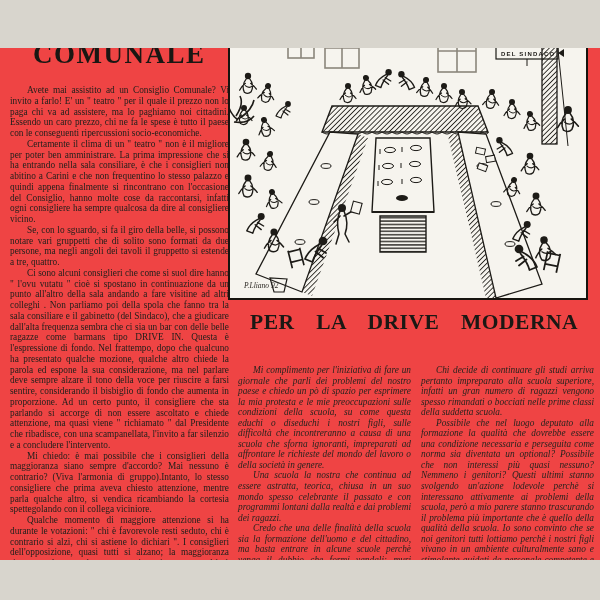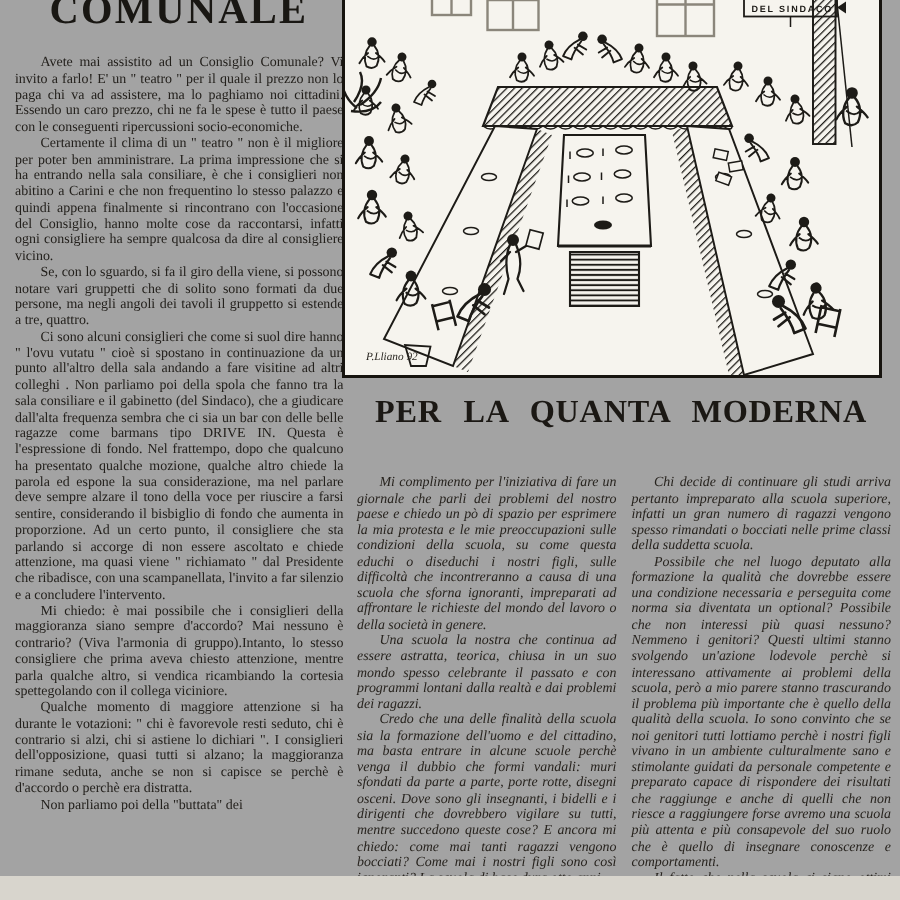--- a/index.html
+++ b/index.html
@@ -1,19 +1,20 @@
 <!DOCTYPE html>
 <html><head>
 <meta charset="utf-8">
 <style>
   html,body{margin:0;padding:0;background:#d8d5cd;}
   .page{
-    position:relative;width:600px;height:584px;overflow:hidden;
-    background:#a3a3a3;color:#211f1c;
+    position:relative;width:600px;height:512px;overflow:hidden;
+    background:#ef4444;color:#211f1c;
     font-family:"Liberation Serif", serif;
+    margin-top:48px;
   }
   
   .title{
     position:absolute;left:33px;top:-9px;margin:0;
     font-size:27px;font-weight:bold;letter-spacing:1.5px;color:#191713;
     white-space:nowrap;
   }
   
   .leftcol{
     position:absolute;left:10px;top:37px;width:219px;
@@ -52,21 +53,21 @@
 </head>
 <body>
 
 <div class="page">
 
   <h1 class="title">COMUNALE</h1>
 
   <div class="leftcol">
     <p>Avete mai assistito ad un Consiglio Comunale? Vi invito a farlo! E' un " teatro " per il quale il prezzo non lo paga chi va ad assistere, ma lo paghiamo noi cittadini. Essendo un caro prezzo, chi ne fa le spese è tutto il paese con le conseguenti ripercussioni socio-economiche.</p>
     <p>Certamente il clima di un " teatro " non è il migliore per poter ben amministrare. La prima impressione che si ha entrando nella sala consiliare, è che i consiglieri non abitino a Carini e che non frequentino lo stesso palazzo e quindi appena finalmente si rincontrano con l'occasione del Consiglio, hanno molte cose da raccontarsi, infatti ogni consigliere ha sempre qualcosa da dire al consigliere vicino.</p>
-    <p>Se, con lo sguardo, si fa il giro della viene, si possono notare vari gruppetti che di solito sono formati da due persone, ma negli angoli dei tavoli il gruppetto si estende a tre,  quattro.</p>
+    <p>Se, con lo sguardo, si fa il giro della belle, si possono notare vari gruppetti che di solito sono formati da due persone, ma negli angoli dei tavoli il gruppetto si estende a tre,  quattro.</p>
     <p>Ci sono alcuni consiglieri che come si suol dire hanno " l'ovu vutatu " cioè si spostano in continuazione da un punto all'altro della sala andando a fare visitine ad altri colleghi . Non parliamo poi della spola che fanno tra la sala consiliare e il gabinetto (del Sindaco), che a giudicare dall'alta frequenza sembra che ci sia un bar con delle belle ragazze come barmans tipo DRIVE IN. Questa è l'espressione di fondo. Nel frattempo, dopo che qualcuno ha presentato qualche mozione, qualche altro chiede la parola ed espone la sua considerazione, ma nel parlare deve sempre alzare il tono della voce per riuscire a farsi sentire, considerando il bisbiglio di fondo che aumenta in proporzione. Ad un certo punto, il consigliere che sta parlando si accorge di non essere ascoltato e chiede attenzione, ma quasi  viene " richiamato " dal Presidente che ribadisce, con una scampanellata, l'invito a far silenzio  e a concludere l'intervento.</p>
     <p>Mi chiedo: è mai possibile che i consiglieri della maggioranza   siano sempre d'accordo? Mai nessuno è contrario? (Viva l'armonia di gruppo).Intanto, lo stesso consigliere che prima aveva chiesto attenzione, mentre parla qualche altro, si vendica ricambiando la cortesia spettegolando con il collega viciniore.</p>
     <p>Qualche momento di maggiore attenzione si ha durante le votazioni: " chi è favorevole resti seduto, chi è contrario si alzi, chi si astiene lo dichiari ". I consiglieri dell'opposizione, quasi tutti si alzano; la maggioranza rimane seduta, anche se non si capisce se perchè è d'accordo o perchè  era  distratta.</p>
     <p>Non parliamo poi della "buttata" dei</p>
   </div>
 
   <div class="frame">
     <svg width="356" height="252" viewBox="0 0 356 252">
       <defs>
         <pattern id="hatch" width="3.6" height="3.6" patternUnits="userSpaceOnUse" patternTransform="rotate(45)">
@@ -209,21 +210,21 @@
         <rect x="246" y="102" width="9" height="6" transform="rotate(12 250 105)"></rect>
         <rect x="256" y="110" width="9" height="6" transform="rotate(-10 260 113)"></rect>
         <rect x="248" y="118" width="9" height="6" transform="rotate(20 252 121)"></rect>
       </g>
 
       <text x="14" y="242" font-size="7.5" fill="#2a2722" class="sig-text" font-family="Liberation Serif, serif">P.Lliano 92</text>
     </svg>
   </div>
 
   <h2 class="headline">
-    <span class="hl-line">PER LA QUANTA MODERNA</span>
+    <span class="hl-line">PER LA DRIVE MODERNA</span>
   </h2>
 
   <div class="artcol c1">
     <p>Mi complimento per l'iniziativa di fare un giornale che parli dei problemi del nostro paese e chiedo un pò di spazio per esprimere la mia protesta e le mie preoccupazioni sulle condizioni della scuola, su come questa educhi o diseduchi i nostri figli, sulle difficoltà che incontreranno a causa di una scuola che sforna ignoranti, impreparati ad affrontare le richieste del mondo del  lavoro o della società in genere.</p>
     <p>Una scuola la nostra che continua ad essere astratta, teorica, chiusa in un suo mondo spesso celebrante il passato e con programmi lontani dalla realtà e dai problemi  dei ragazzi.</p>
     <p>Credo che una delle finalità della scuola sia la formazione dell'uomo e del cittadino, ma basta entrare in alcune scuole perchè venga il dubbio che formi vandali: muri sfondati da parte a parte, porte rotte, disegni osceni. Dove sono gli insegnanti, i bidelli e i dirigenti che dovrebbero vigilare su tutti, mentre succedono queste cose? E ancora mi chiedo: come mai tanti ragazzi vengono bocciati? Come mai i nostri figli sono così ignoranti? La scuola di base dura otto anni</p>
   </div>
 
   <div class="artcol c2">
     <p>Chi decide di continuare gli studi arriva pertanto impreparato alla scuola superiore, infatti un gran numero di ragazzi vengono spesso rimandati o bocciati nelle prime classi della suddetta scuola.</p>

